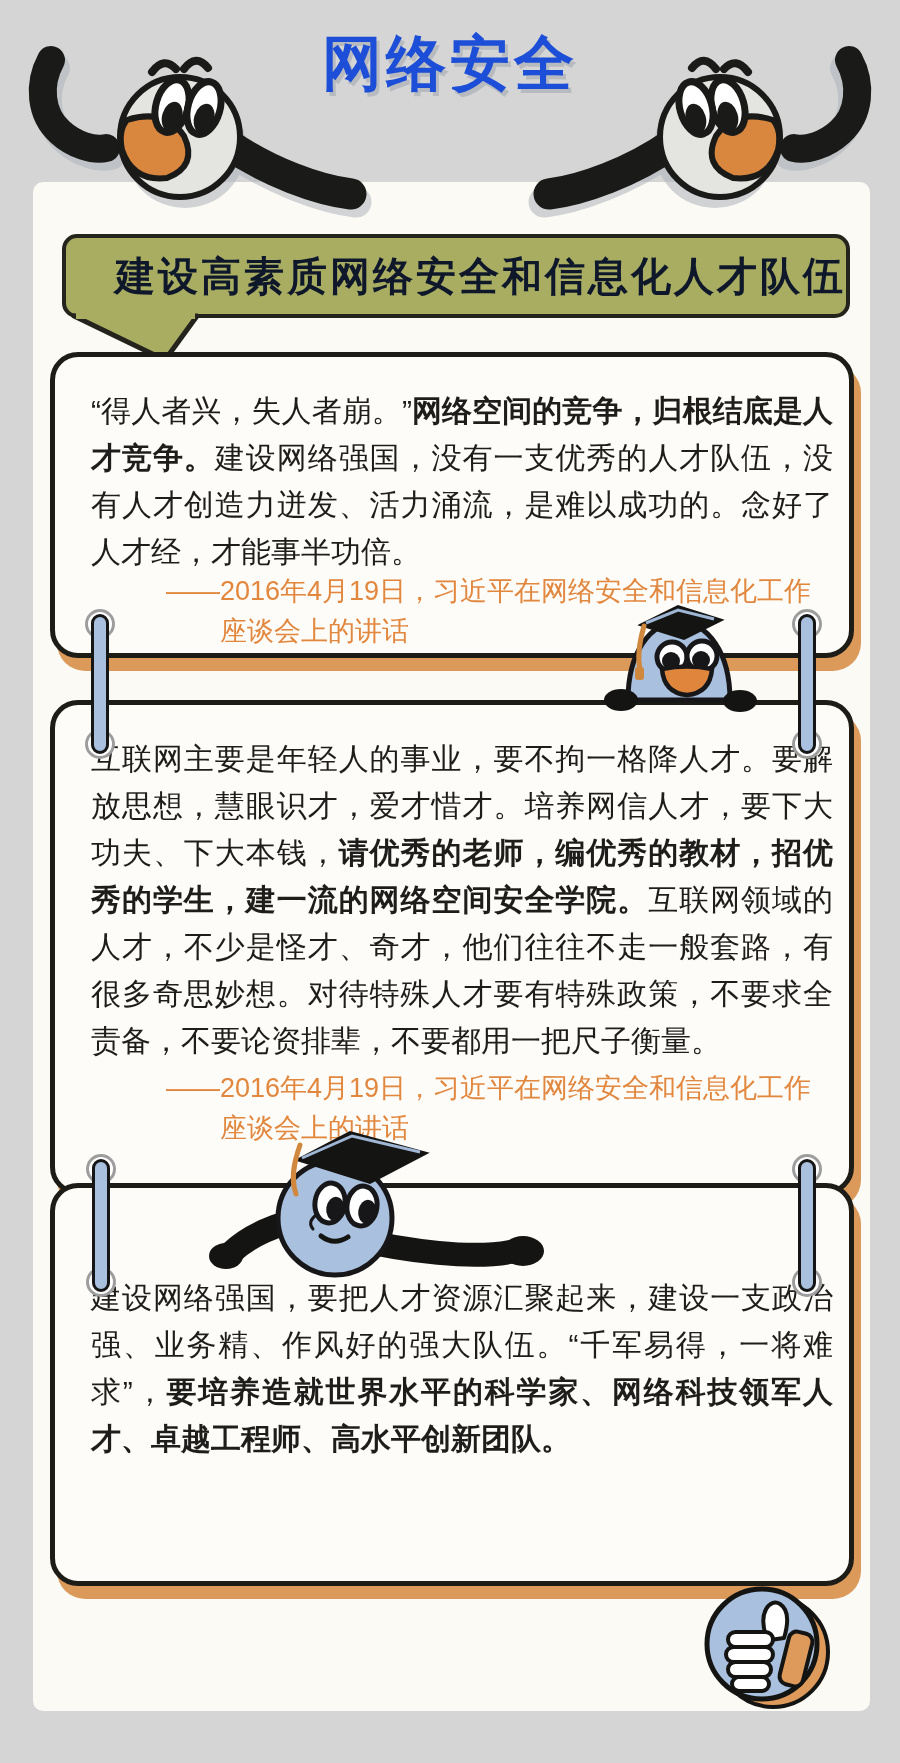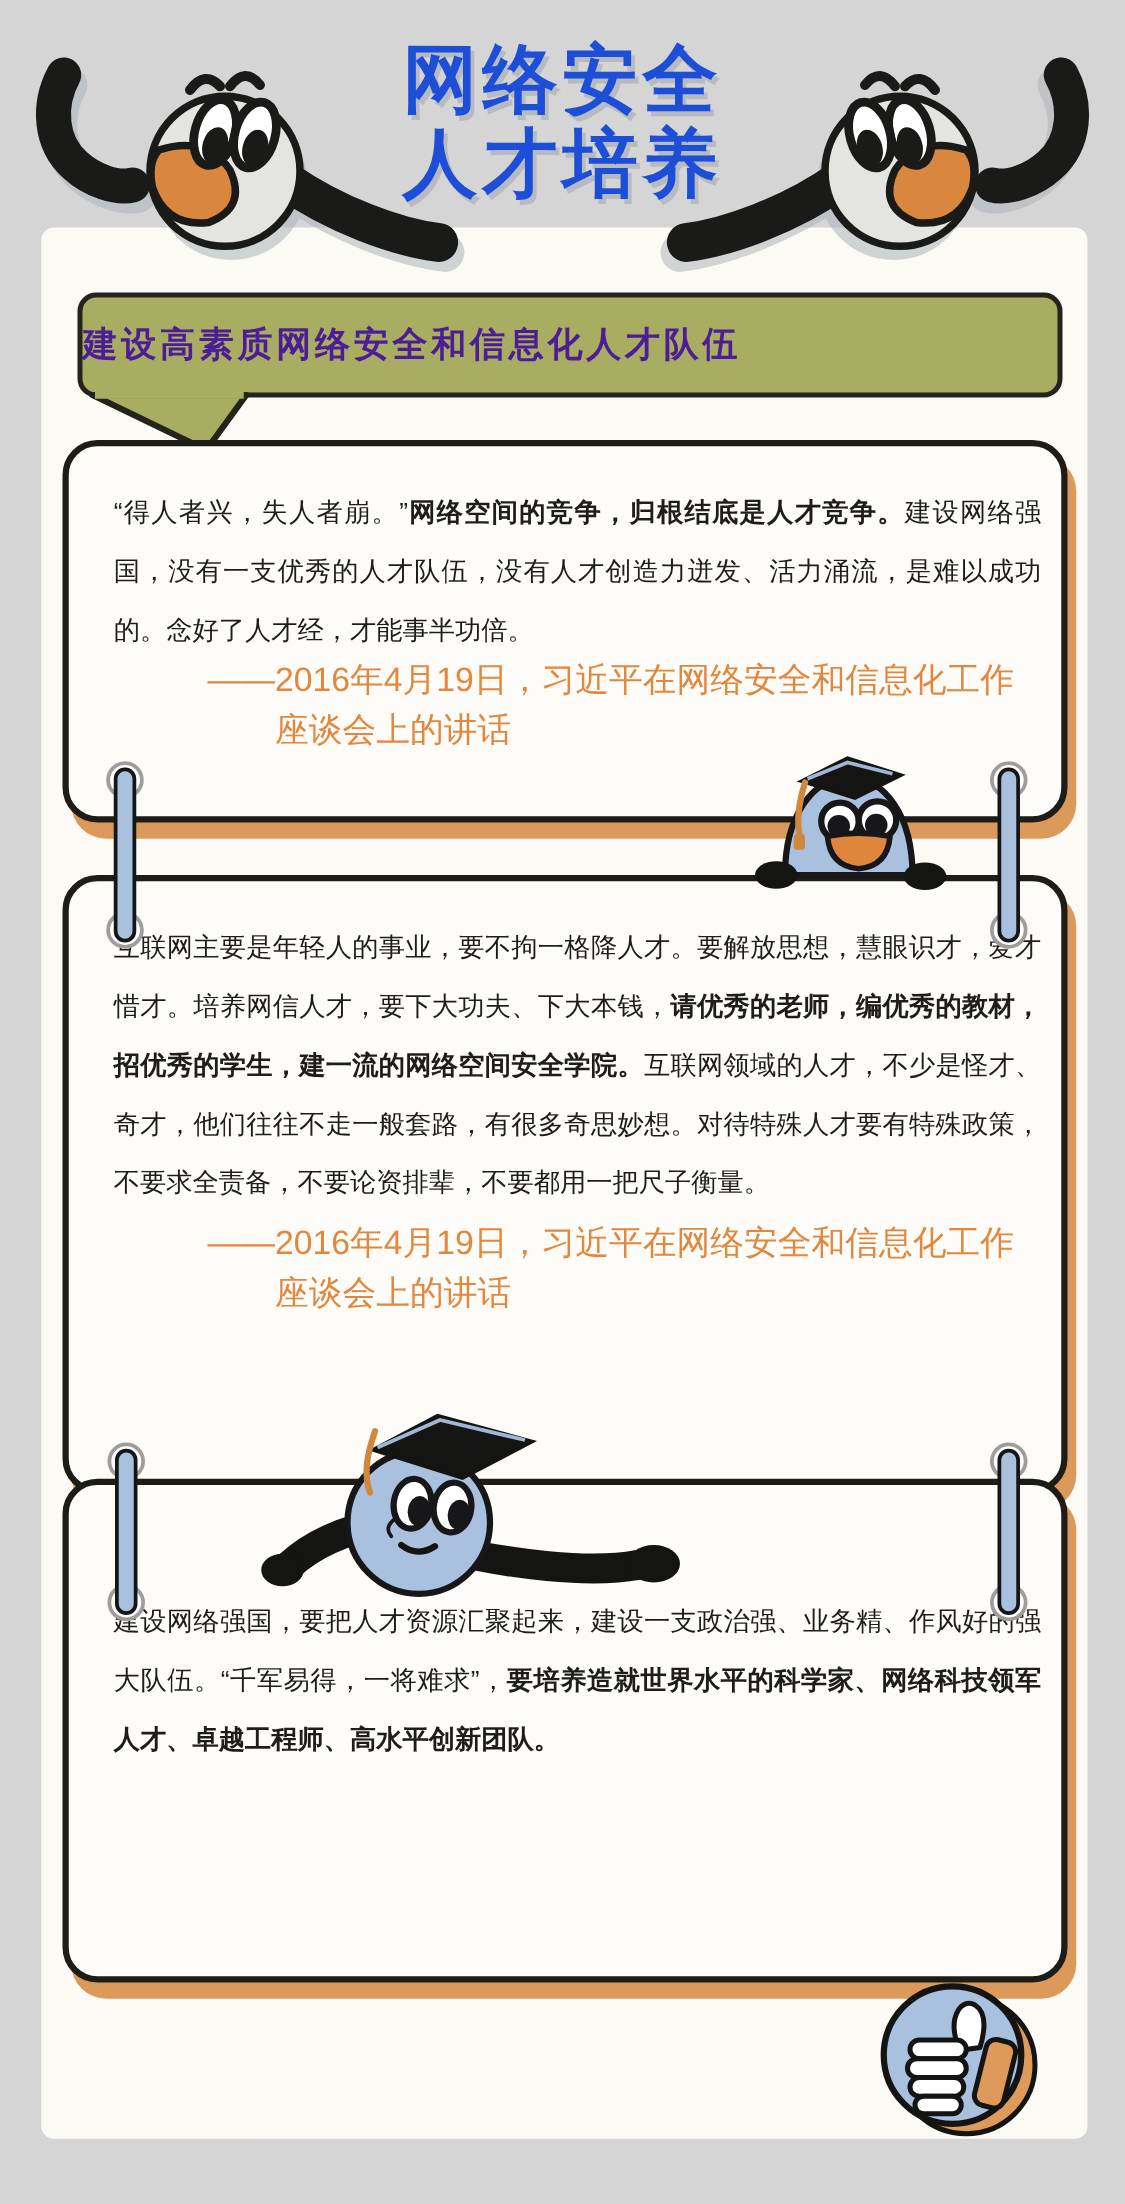--- a/index.html
+++ b/index.html
@@ -41,24 +41,24 @@
   .face.left{left:6px;}
   .face.right{left:494px;transform:scaleX(-1);}
   
   .banner{
     position:absolute;
     left:62px;top:234px;
     width:780px;height:76px;
     background:#a8ad62;
     border:4px solid #24231c;
     border-radius:15px;
-    color:#4c1d95;
-    font-size:28px;font-weight:900;
+    color:#0f172a;
+    font-size:40px;font-weight:900;
     letter-spacing:3px;
-    line-height:76px;text-align:left;
+    line-height:76px;text-align:right;
     z-index:4;
   }
   .tail{
     position:absolute;
     left:66px;top:313px;
     z-index:5;
   }
   
   .card{
     position:absolute;
@@ -68,21 +68,21 @@
     border-radius:28px;
     box-shadow:7px 13px 0 #db9a5a;
     z-index:6;
     box-sizing:content-box;
   }
   .card1{top:352px;height:296px;}
   .card2{top:700px;height:485px;}
   .card3{top:1183px;height:393px;}
   .body{
     margin:30px 16px 0 36px;
-    font-size:21px;line-height:47px;
+    font-size:30px;line-height:47px;
     font-weight:500;
     color:#1e1d1b;
     text-align:justify;
   }
   .card3 .body{margin-top:86px;}
   .body b{font-weight:900;}
   .attr{
     margin:4px 28px 0 165px;
     text-indent:-2em;
     font-size:27px;line-height:40px;
@@ -166,21 +166,20 @@
       <ellipse cx="169" cy="96" rx="10" ry="15" fill="#1a1a18"></ellipse>
     </g>
     <g transform="rotate(16 198 88)">
       <ellipse cx="198" cy="88" rx="16" ry="27" fill="#ffffff" stroke="#1a1a18" stroke-width="7"></ellipse>
       <ellipse cx="201" cy="98" rx="10" ry="15" fill="#1a1a18"></ellipse>
     </g>
   </svg>
 
   <div class="title">
     <div>网络安全</div>
-    <div>人才培养</div>
   </div>
 
   <div class="banner">
     <span>建设高素质网络安全和信息化人才队伍</span>
   </div>
   <svg class="tail" width="140" height="52" viewBox="0 0 140 52">
     <polygon points="8,3 131,3 99,47" fill="#a8ad62" stroke="#24231c" stroke-width="5" stroke-linejoin="round"></polygon>
     <rect x="10" y="0" width="119" height="6" fill="#a8ad62"></rect>
   </svg>
 

